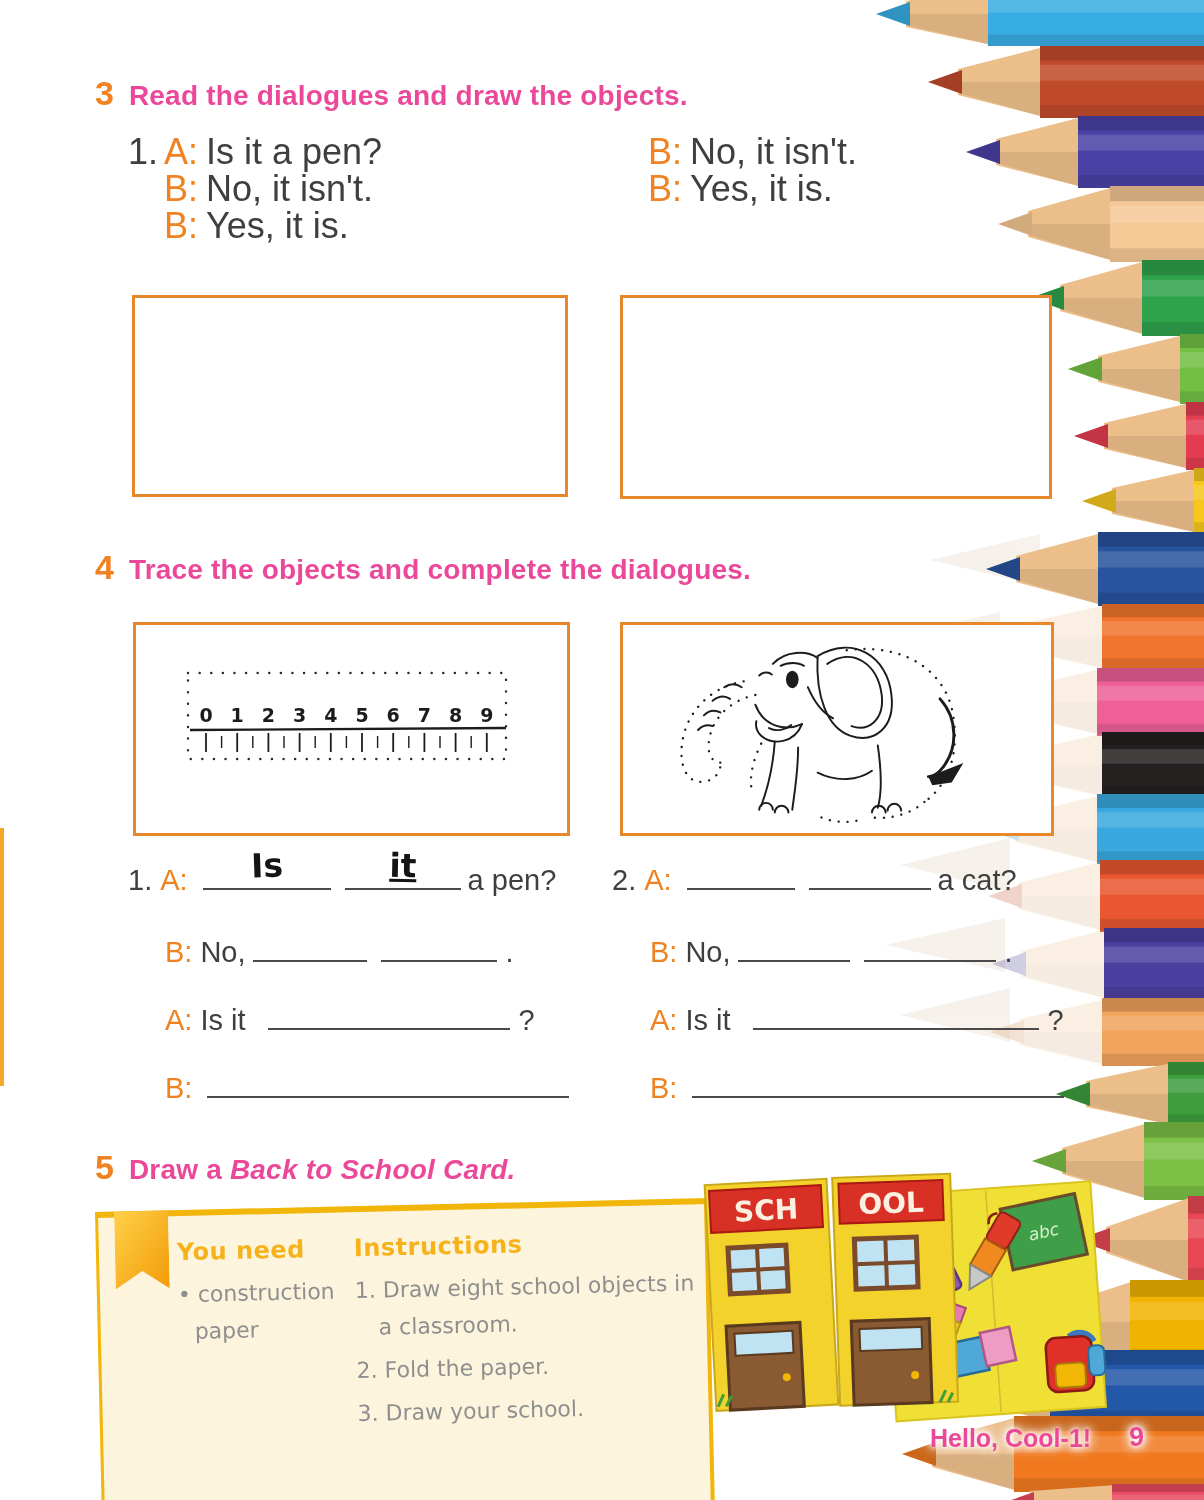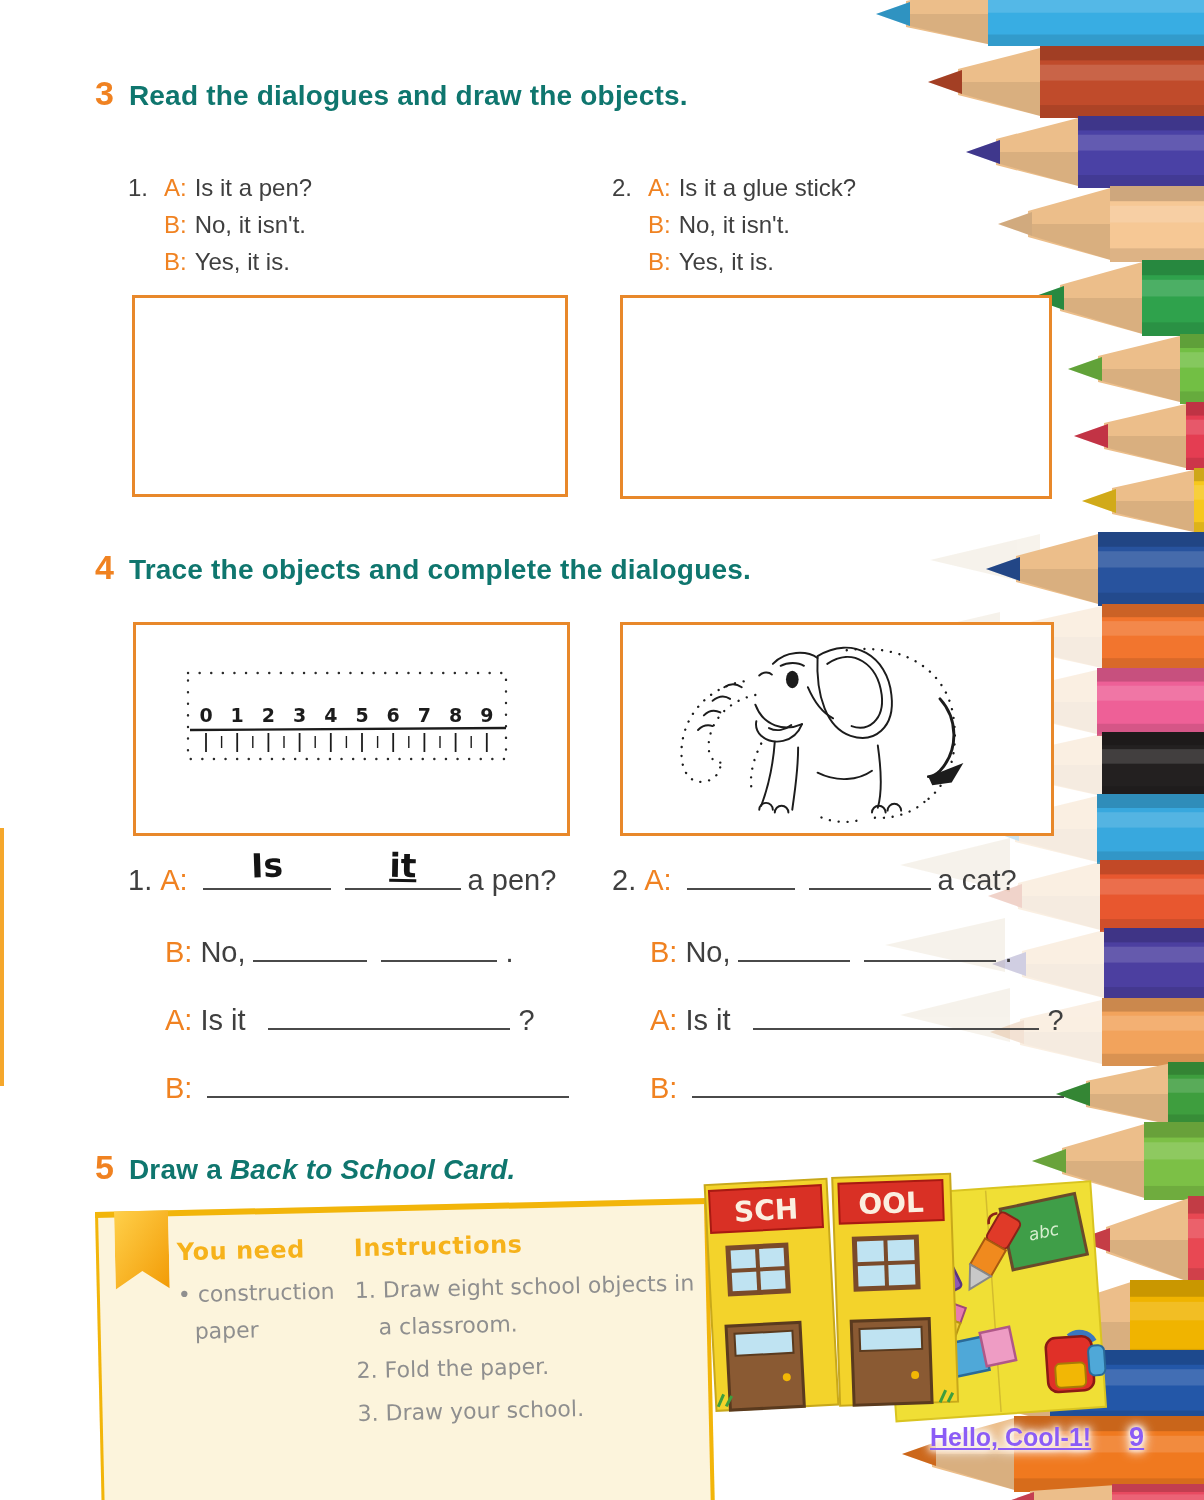--- a/index.html
+++ b/index.html
@@ -6,24 +6,24 @@
   #page{position:relative;width:1204px;height:1500px;background:#ffffff;overflow:hidden;
         font-family:"Liberation Sans",sans-serif;margin:0 auto;}
   .abs{position:absolute;}
   
   #pencil-svg{position:absolute;left:0;top:0;z-index:1;}
   #content{position:absolute;left:0;top:0;width:100%;height:100%;z-index:2;}
   #left-strip{left:0;top:828px;width:4px;height:258px;background:#F5A72B;}
   
   .ex-title{display:flex;align-items:baseline;white-space:nowrap;}
   .ex-num{font-weight:bold;font-size:34px;color:#F08221;margin-right:15px;}
-  .ex-text{font-weight:bold;font-size:28px;color:#0f766e;letter-spacing:.2px;}
+  .ex-text{font-weight:bold;font-size:28px;color:#ec4899;letter-spacing:.2px;}
   .ex-text i{}
   
-  .dlg{font-size:24px;color:#3F3F3F;line-height:37px;white-space:nowrap;margin-top:36px;}
+  .dlg{font-size:36px;color:#3F3F3F;line-height:37px;white-space:nowrap;}
   .dlg .n{display:inline-block;width:36px;color:#3F3F3F;}
   .dlg .indent{padding-left:36px;}
   .spk{color:#F08221;margin-right:8px;}
   
   .obox{border:3px solid #E8882A;background:#ffffff;}
   
   .row{font-size:29px;color:#3F3F3F;white-space:nowrap;text-align:right;}
   .row .dnum{margin-right:8px;}
   .blank{display:inline-block;border-bottom:2.5px solid #4A4A4A;height:4px;
          margin:0 7px;position:relative;vertical-align:baseline;}
@@ -31,22 +31,22 @@
         font-family:"DejaVu Sans",sans-serif;font-weight:bold;font-size:33px;color:#141414;}
   .hand.h2{transform:translateX(-50%) rotate(1deg);text-decoration:underline;}
   .punct{margin-left:2px;}
   
   #card-panel{left:95px;top:1212px;width:606px;height:300px;background:#FCF4DC;
      border-top:6px solid #F2B50A;border-left:3px solid #F2B50A;border-right:4px solid #F2B50A;
      transform:rotate(-1.3deg);transform-origin:top left;}
   .card-h{font-family:"DejaVu Sans",sans-serif;font-weight:bold;font-size:24px;color:#F6B21B;letter-spacing:.5px;}
   .card-t{font-family:"DejaVu Sans",sans-serif;font-size:22px;color:#8F8F8F;line-height:37px;}
   
-  #footer{left:930px;top:1422px;display:flex;align-items:center;color:#8b5cf6;
-     text-shadow:0 0 4px #fff,0 0 8px #fff,0 0 12px #fff,0 0 14px #fff;text-decoration:underline;}
+  #footer{left:930px;top:1422px;display:flex;align-items:flex-end;color:#ec4899;
+     text-shadow:0 0 4px #fff,0 0 8px #fff,0 0 12px #fff,0 0 14px #fff;}
   #footer .ft{font-weight:bold;font-size:25px;}
   #footer .pg{font-weight:bold;font-size:27px;margin-left:38px;}
 </style>
 </head>
 <body>
 
 <div id="page">
 
   <svg id="pencil-svg" width="1204" height="1500" viewBox="0 0 1204 1500">
 
@@ -348,21 +348,20 @@
       <span class="ex-text">Read the dialogues and draw the objects.</span>
     </div>
 
     <div class="abs dlg" style="left:128px;top:133px">
       <div><span class="n">1.</span><span class="spk">A:</span><span>Is it a pen?</span></div>
       <div class="indent"><span class="spk">B:</span><span>No, it isn't.</span></div>
       <div class="indent"><span class="spk">B:</span><span>Yes, it is.</span></div>
     </div>
 
     <div class="abs dlg" style="left:612px;top:133px">
-      <div><span class="n">2.</span><span class="spk">A:</span><span>Is it a glue stick?</span></div>
       <div class="indent"><span class="spk">B:</span><span>No, it isn't.</span></div>
       <div class="indent"><span class="spk">B:</span><span>Yes, it is.</span></div>
     </div>
 
     <div class="abs obox" style="left:132px;top:295px;width:430px;height:196px"></div>
     <div class="abs obox" style="left:620px;top:295px;width:426px;height:198px"></div>
 
     <div class="abs ex-title" style="left:95px;top:548px">
       <span class="ex-num">4</span>
       <span class="ex-text">Trace the objects and complete the dialogues.</span>

